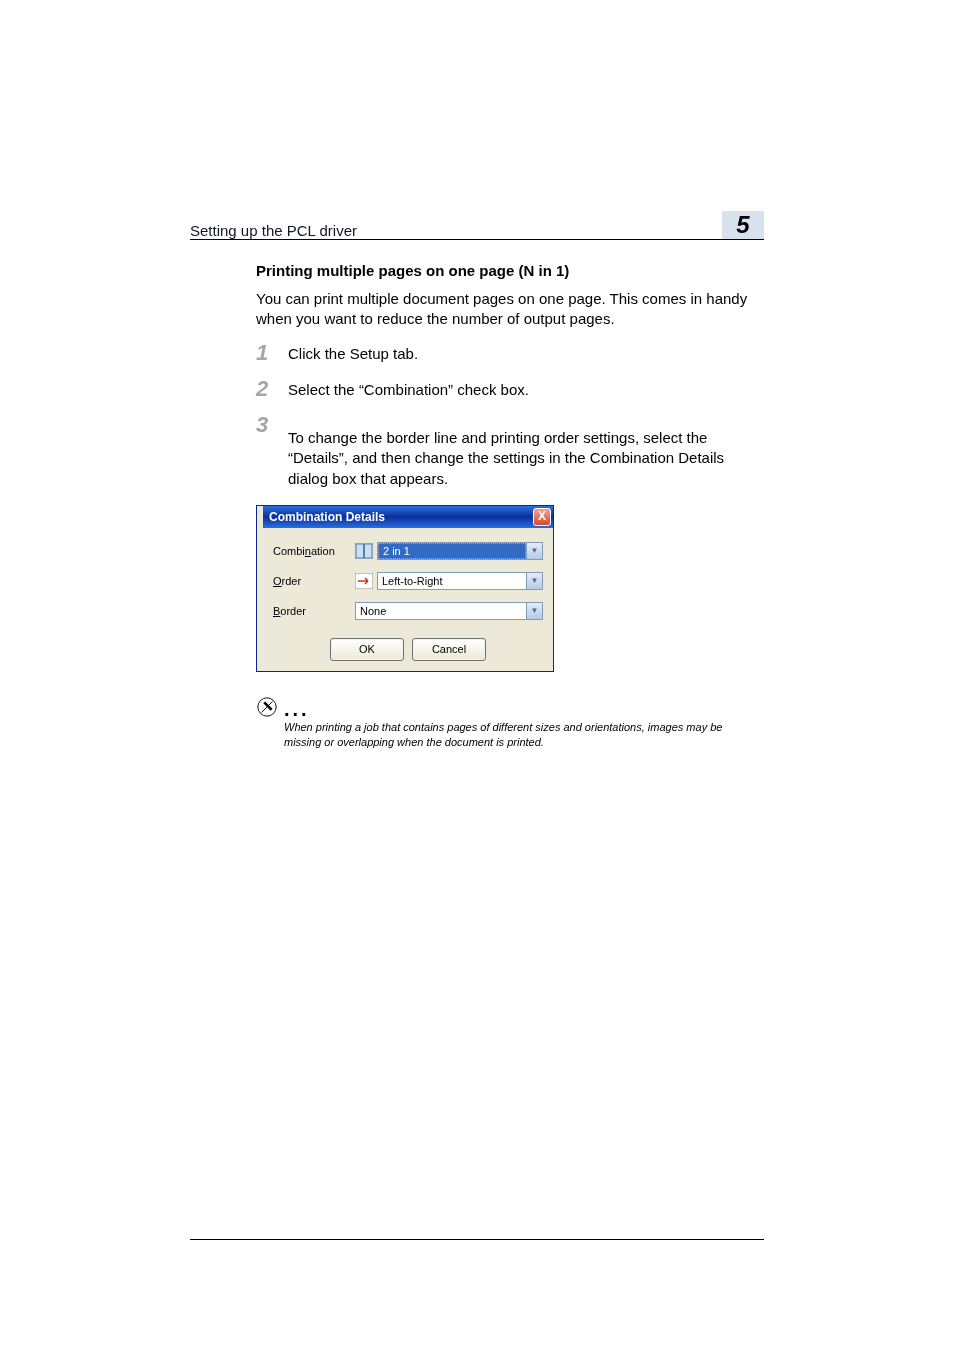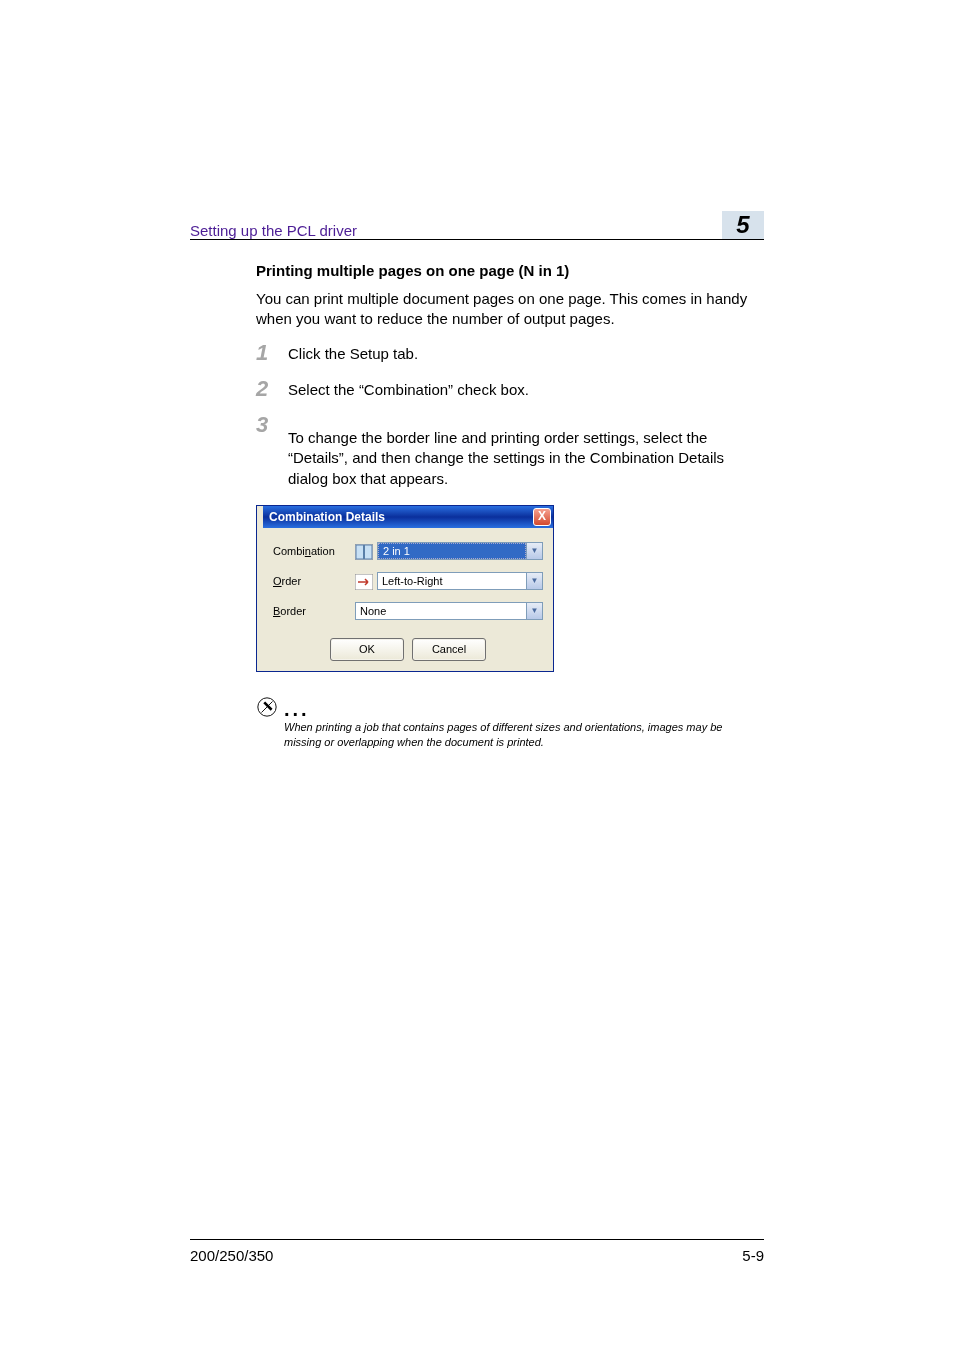--- a/index.html
+++ b/index.html
@@ -21,21 +21,21 @@
     position: absolute;
     top: 211px;
     left: 190px;
     right: 190px;
     display: flex;
     justify-content: space-between;
     align-items: flex-end;
   }
   .running-header .title {
     font-size: 15px;
-    color: #4c1d95;
+    color: #0f172a;
   }
   .chapter-tab {
     background: #d7e2ec;
     width: 42px;
     height: 28px;
     display: flex;
     align-items: center;
     justify-content: center;
     font-size: 24px;
     font-weight: bold;
@@ -143,21 +143,21 @@
     margin-bottom: 12px;
   }
   .dlg-label {
     width: 82px;
     font-size: 11px;
   }
   .dlg-label .ul { text-decoration: underline; }
   .dlg-field {
     flex: 1;
     display: flex;
-    align-items: flex-end;
+    align-items: center;
   }
   .combo {
     flex: 1;
     height: 18px;
     background: #fff;
     border: 1px solid #7f9db9;
     display: flex;
     align-items: center;
     justify-content: space-between;
     font-size: 11px;
@@ -376,18 +376,14 @@
           </svg>
         </span>
         <span class="note-dots">...</span>
       </div>
       <div class="note-text">When printing a job that contains pages of different sizes and orientations, images may be missing or overlapping when the document is printed.</div>
     </div>
 
   </div>
 
   <div class="footer-rule"></div>
-  <div class="footer">
-    <span>200/250/350</span>
-    <span>5-9</span>
-  </div>
 
 </div>
 
 </body></html>

